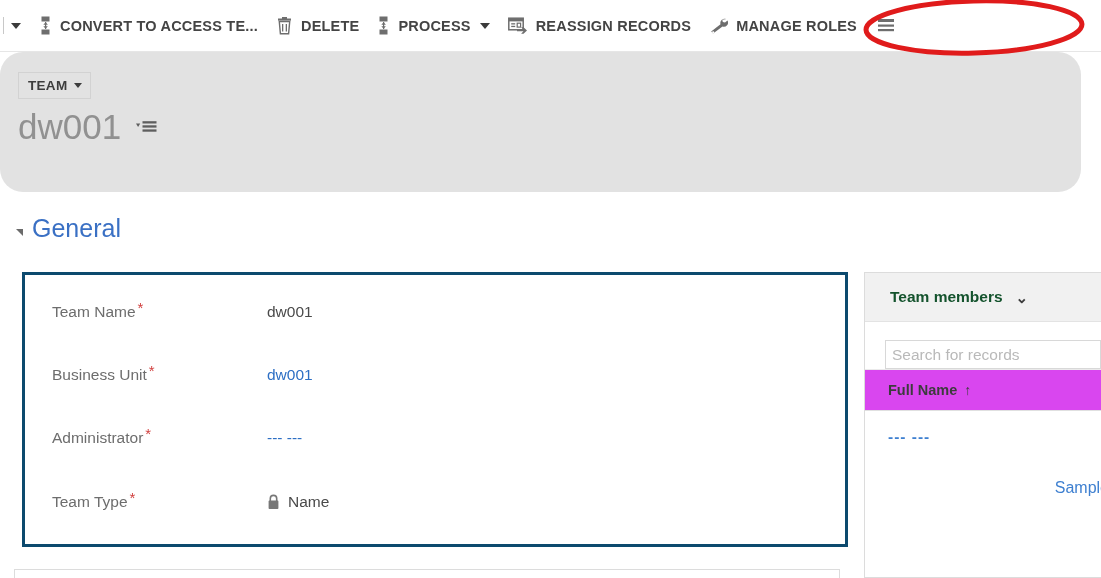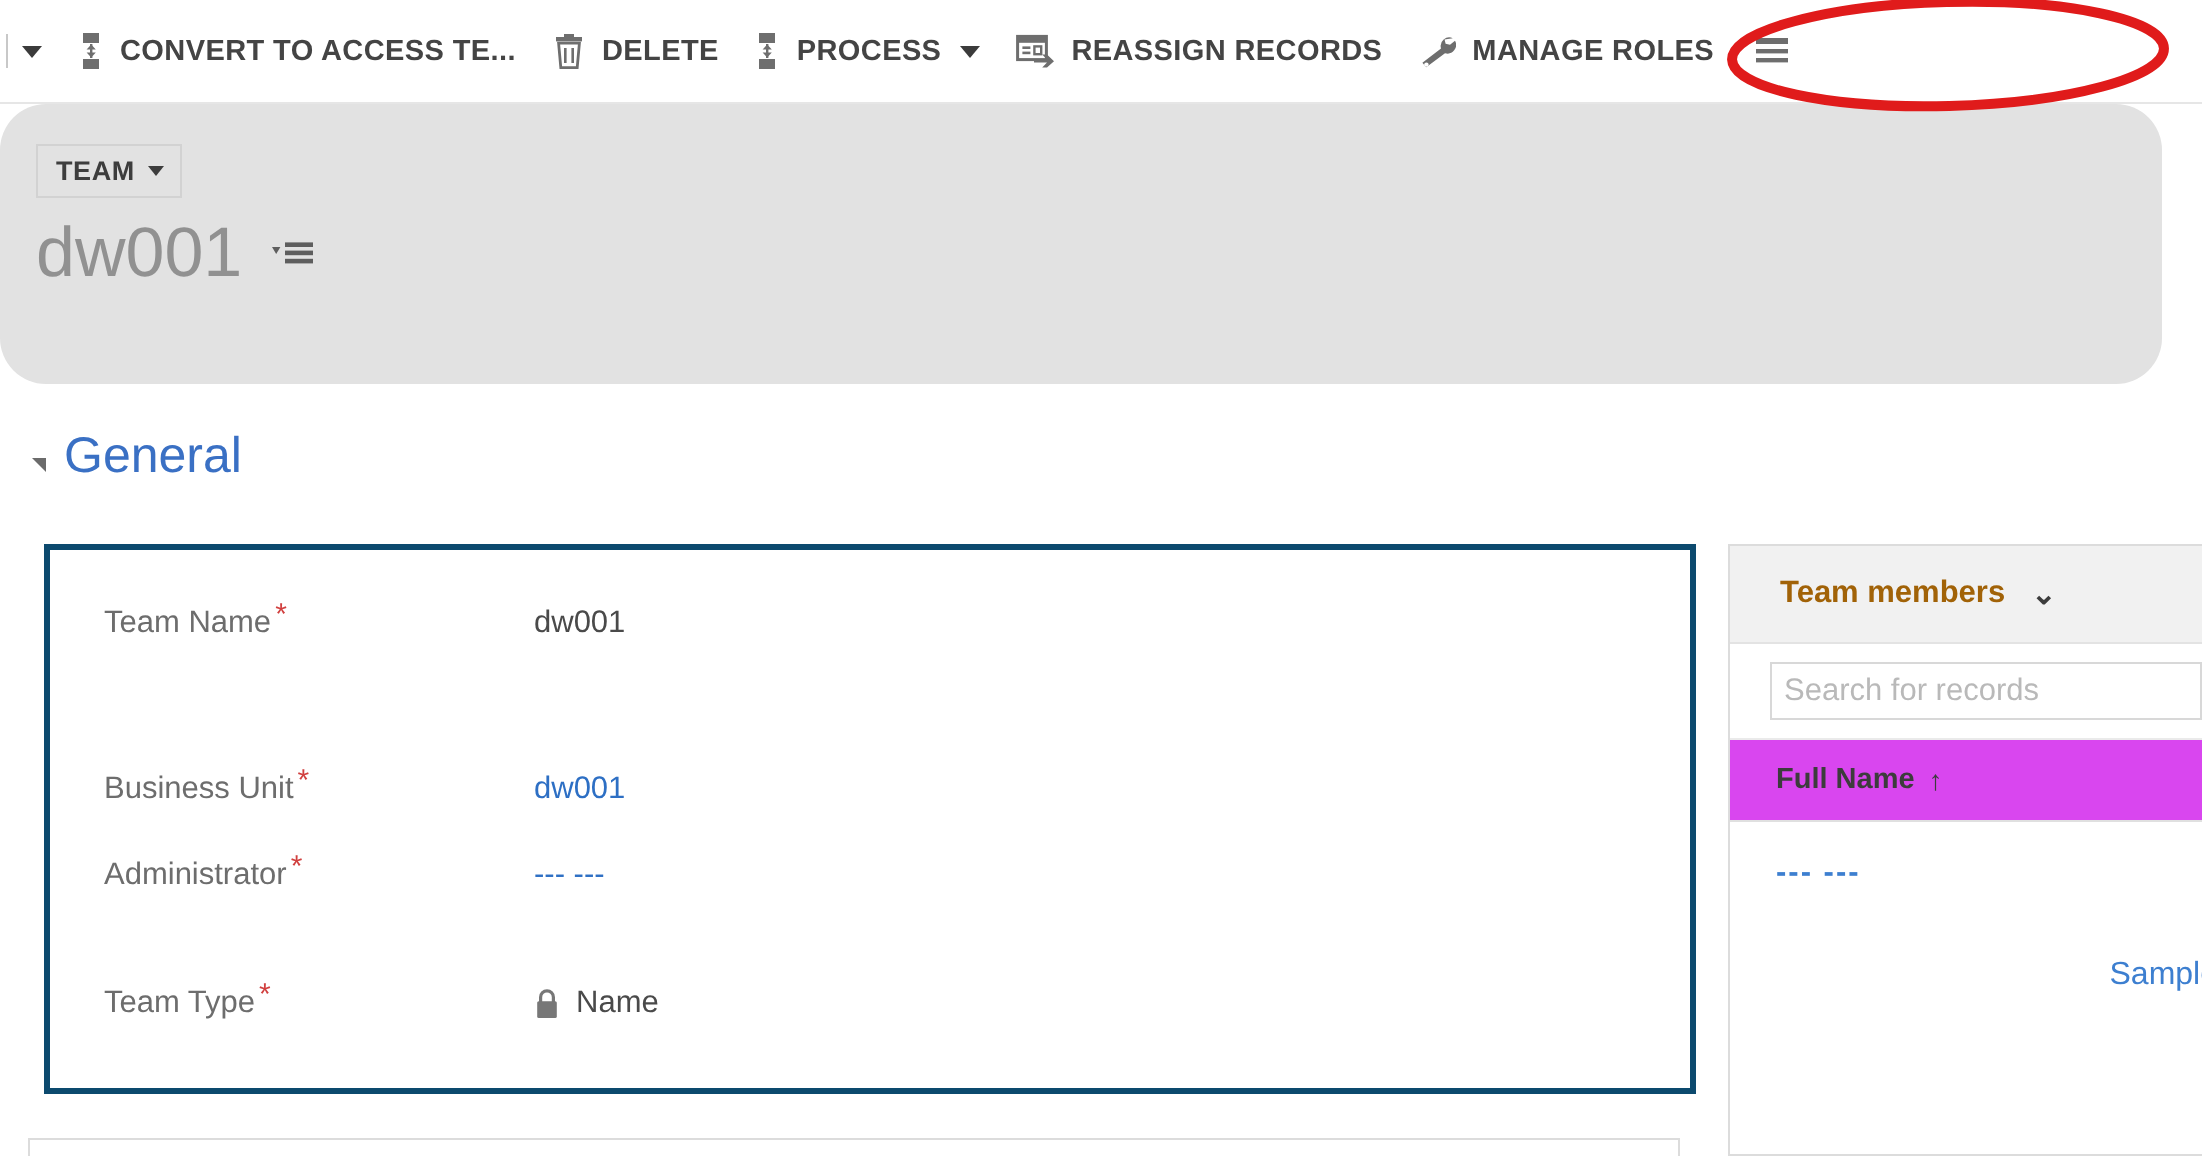--- a/index.html
+++ b/index.html
@@ -223,33 +223,33 @@
     background: #f1f1f1;
     border-bottom: 1px solid #e3e3e3;
     display: flex;
     align-items: center;
     padding-left: 25px;
     cursor: pointer;
   }
   .sg-title {
     font-size: 15.5px;
     font-weight: bold;
-    color: #a16207;
+    color: #14532d;
   }
   .chev {
     margin-left: 13px;
     font-size: 15px;
     color: #3c3c3c;
     line-height: 1;
     font-weight: bold;
   }
   .sg-searchwrap {
     height: 47px;
     display: flex;
-    align-items: center;
+    align-items: flex-end;
     padding-left: 20px;
     background: #ffffff;
   }
   .sg-search {
     width: 230px;
     height: 29px;
     border: 1px solid #d8d8d8;
     box-sizing: border-box;
     font-family: "Liberation Sans", sans-serif;
     font-size: 15.5px;
@@ -431,21 +431,21 @@
 
     <div class="frow" style="top:22px;">
       <span class="flabel">
         <span>Team Name</span><span class="req">*</span>
       </span>
       <span class="fvalue">
         <span>dw001</span>
       </span>
     </div>
 
-    <div class="frow" style="top:85px;margin-top:20px;">
+    <div class="frow" style="top:85px;">
       <span class="flabel">
         <span>Business Unit</span><span class="req">*</span>
       </span>
       <span class="fvalue link">
         <span>dw001</span>
       </span>
     </div>
 
     <div class="frow" style="top:148px;">
       <span class="flabel">

